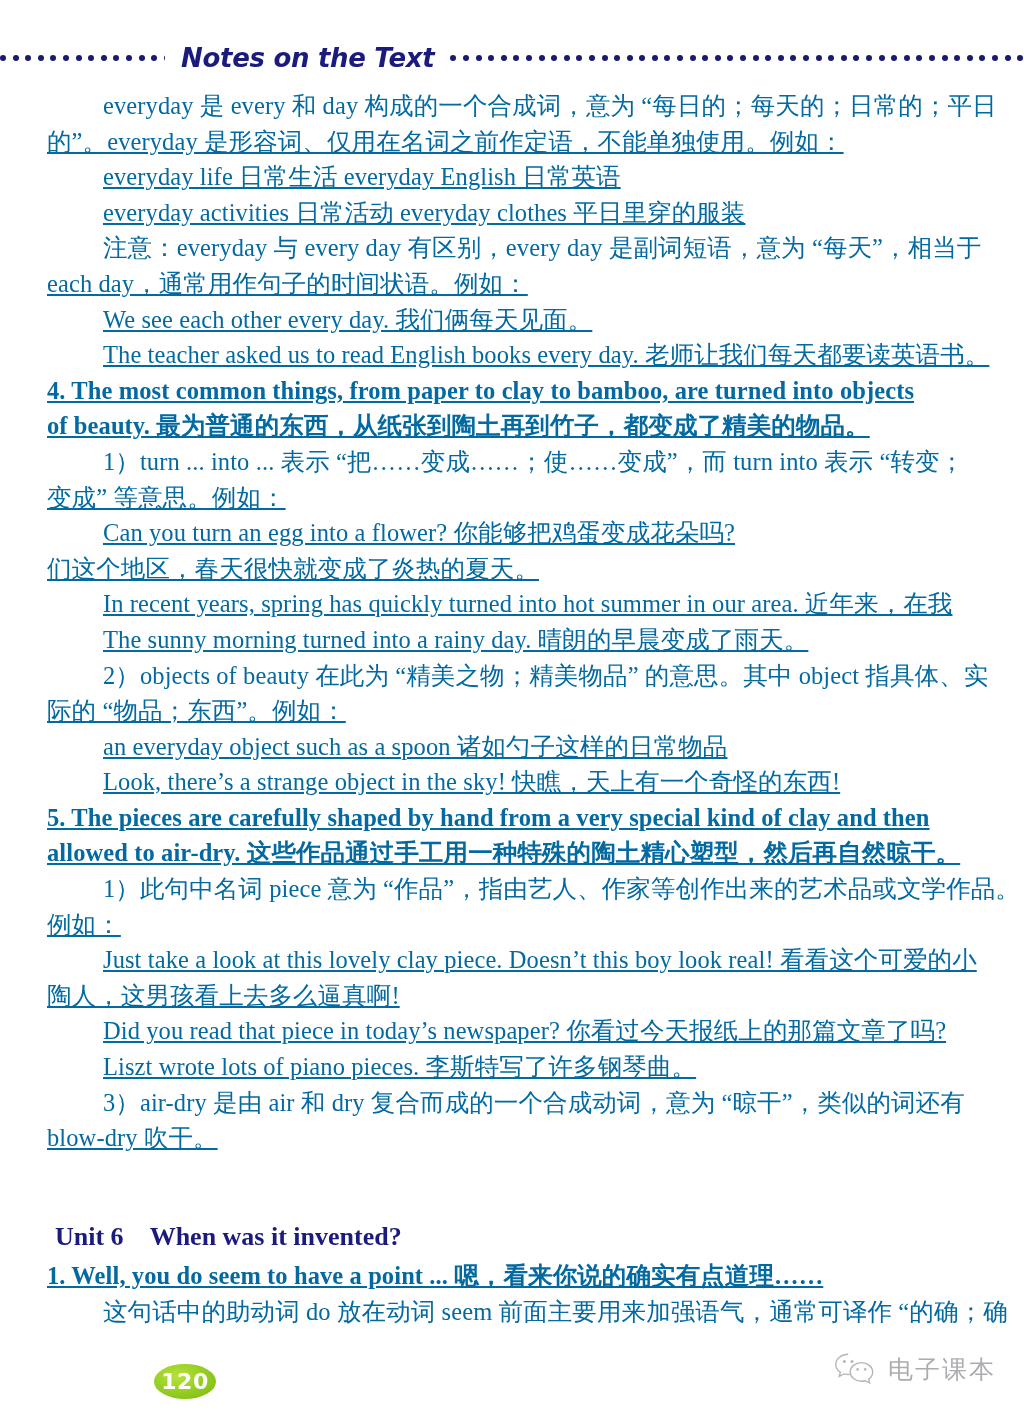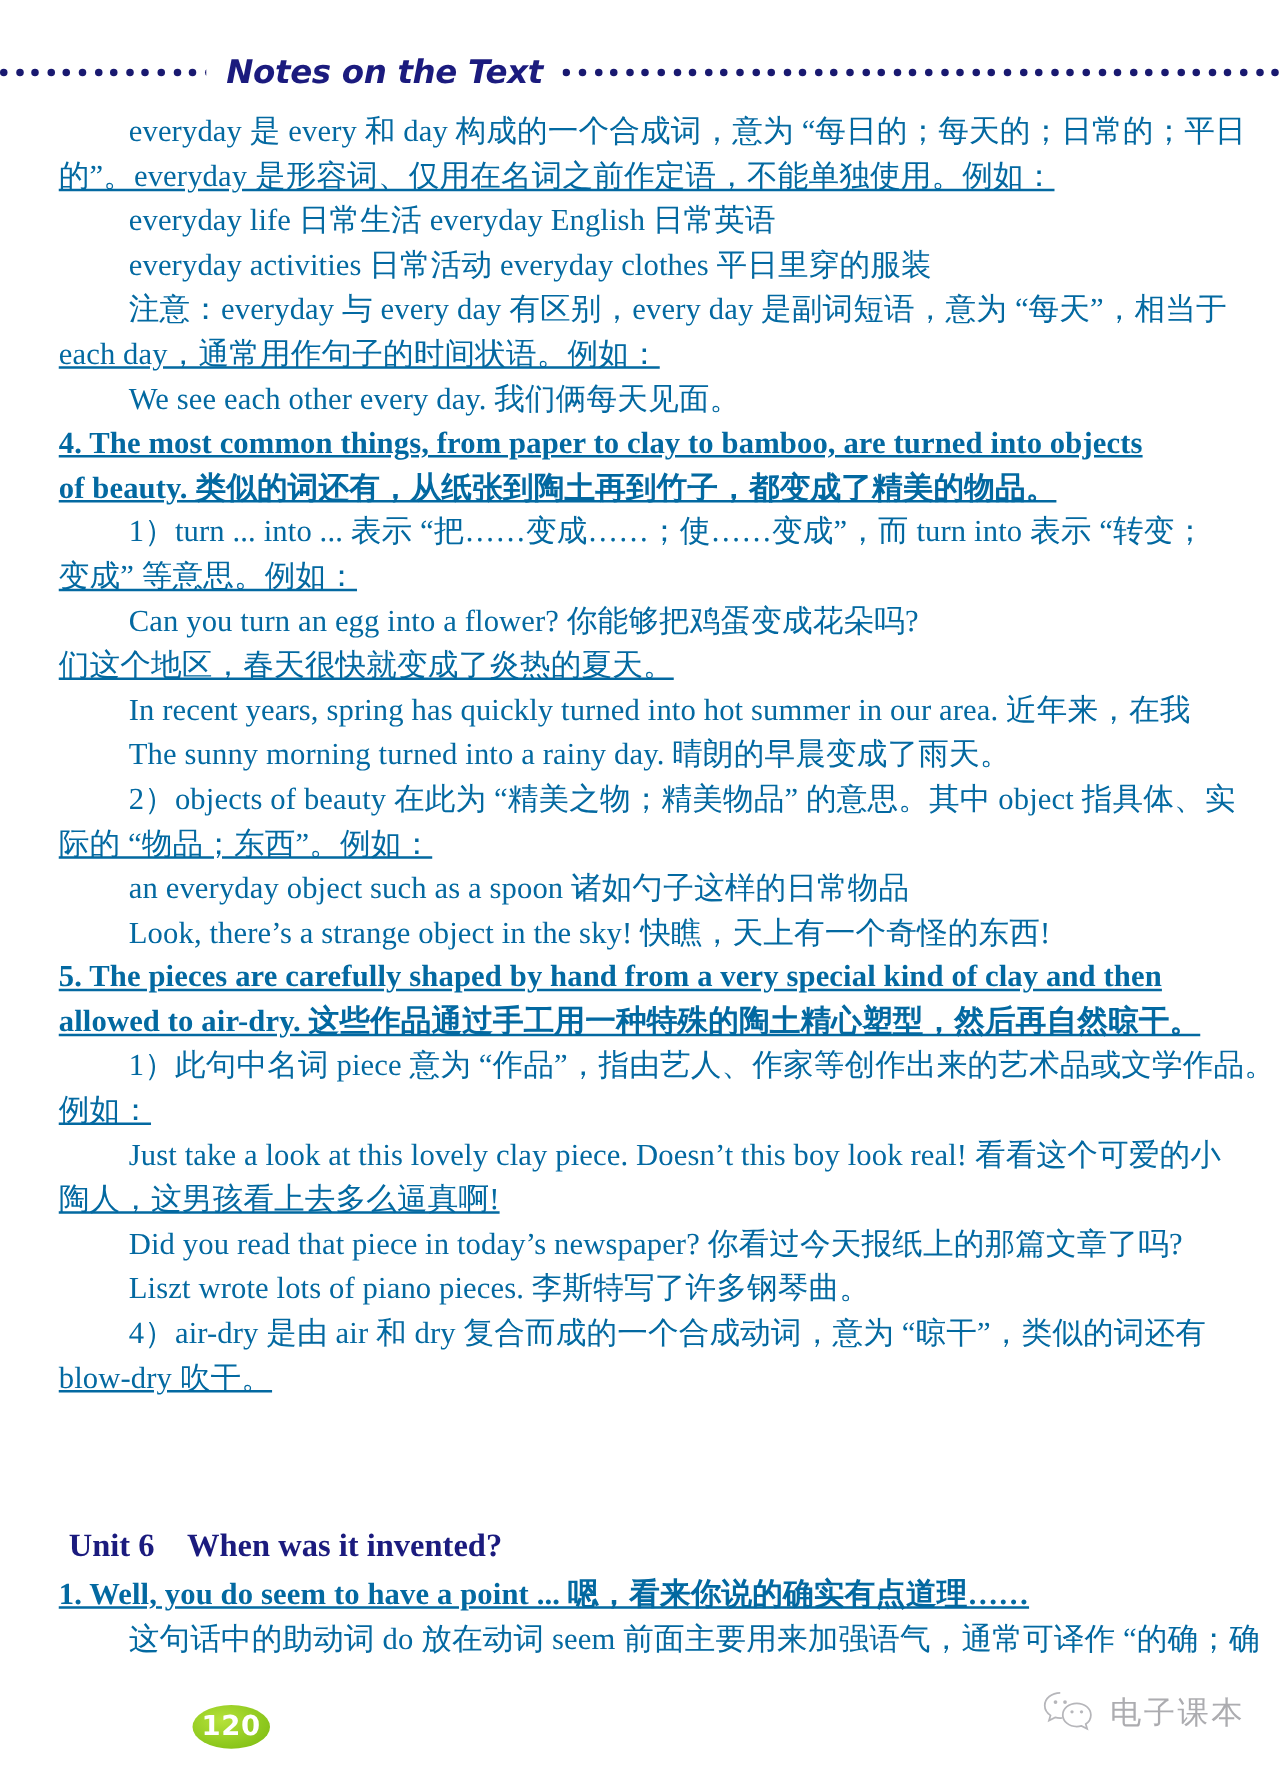--- a/index.html
+++ b/index.html
@@ -67,21 +67,21 @@
     width: 930px;
   }
   .line {
     font-size: 24.5px;
     line-height: 35.6px;
     letter-spacing: 0.1px;
     white-space: nowrap;
     color: #0369a1;
   }
   .ind-1 { padding-left: 56px; }   
-  .ind-2 { padding-left: 56px; }   
+  .ind-2 { padding-left: 56px; text-decoration: underline; }   
   .ind-0 { padding-left: 0px; text-decoration: underline; }
   .bold  { font-weight: bold; }
 
   
   .unit-heading {
     position: absolute;
     left: 55px;
     top: 1222px;
     font-size: 26px;
     font-weight: bold;
@@ -213,41 +213,42 @@
   </div>
 
   <div class="content">
       <div class="line ind-1">everyday 是 every 和 day 构成的一个合成词，意为 “每日的；每天的；日常的；平日</div>
       <div class="line ind-0">的”。everyday 是形容词、仅用在名词之前作定语，不能单独使用。例如：</div>
       <div class="line ind-2">everyday life  日常生活                everyday English  日常英语</div>
       <div class="line ind-2">everyday activities  日常活动        everyday clothes  平日里穿的服装</div>
       <div class="line ind-1">注意：everyday 与 every day 有区别，every day 是副词短语，意为 “每天”，相当于</div>
       <div class="line ind-0">each day，通常用作句子的时间状语。例如：</div>
       <div class="line ind-2">We see each other every day. 我们俩每天见面。</div>
+      <div class="line ind-2">The teacher asked us to read English books every day. 老师让我们每天都要读英语书。</div>
       <div class="line ind-0 bold">4.  The most common things, from paper to clay to bamboo, are turned into objects</div>
-      <div class="line ind-0 bold">of beauty. 类似的词还有，从纸张到陶土再到竹子，都变成了精美的物品。</div>
+      <div class="line ind-0 bold">of beauty. 最为普通的东西，从纸张到陶土再到竹子，都变成了精美的物品。</div>
       <div class="line ind-1">1）turn ... into ... 表示 “把……变成……；使……变成”，而 turn into 表示 “转变；</div>
       <div class="line ind-0">变成” 等意思。例如：</div>
       <div class="line ind-2">Can you turn an egg into a flower? 你能够把鸡蛋变成花朵吗?</div>
       <div class="line ind-0">们这个地区，春天很快就变成了炎热的夏天。</div>
       <div class="line ind-2">In recent years, spring has quickly turned into hot summer in our area. 近年来，在我</div>
       <div class="line ind-2">The sunny morning turned into a rainy day. 晴朗的早晨变成了雨天。</div>
       <div class="line ind-1">2）objects of beauty 在此为 “精美之物；精美物品” 的意思。其中 object 指具体、实</div>
       <div class="line ind-0">际的 “物品；东西”。例如：</div>
       <div class="line ind-2">an everyday object such as a spoon 诸如勺子这样的日常物品</div>
       <div class="line ind-2">Look, there’s a strange object in the sky! 快瞧，天上有一个奇怪的东西!</div>
       <div class="line ind-0 bold">5.  The pieces are carefully shaped by hand from a very special kind of clay and then</div>
       <div class="line ind-0 bold">allowed to air-dry. 这些作品通过手工用一种特殊的陶土精心塑型，然后再自然晾干。</div>
       <div class="line ind-1">1）此句中名词 piece 意为 “作品”，指由艺人、作家等创作出来的艺术品或文学作品。</div>
       <div class="line ind-0">例如：</div>
       <div class="line ind-2">Just take a look at this lovely clay piece. Doesn’t this boy look real! 看看这个可爱的小</div>
       <div class="line ind-0">陶人，这男孩看上去多么逼真啊!</div>
       <div class="line ind-2">Did you read that piece in today’s newspaper? 你看过今天报纸上的那篇文章了吗?</div>
       <div class="line ind-2">Liszt wrote lots of piano pieces. 李斯特写了许多钢琴曲。</div>
-      <div class="line ind-1">4）air-dry 是由 air 和 dry 复合而成的一个合成动词，意为 “晾干”，类似的词还有</div>
+      <div class="line ind-1">3）air-dry 是由 air 和 dry 复合而成的一个合成动词，意为 “晾干”，类似的词还有</div>
       <div class="line ind-0">blow-dry 吹干。</div>
     </div>
 
   <div class="unit-heading" style="color: rgb(27, 27, 126);">
     <span>Unit 6</span><span class="sp"></span><span>When was it invented?</span>
   </div>
 
   <div class="unit-item">
       <div class="line ind-0 bold">1.  Well, you do seem to have a point ... 嗯，看来你说的确实有点道理……</div>
       <div class="line ind-1">这句话中的助动词 do 放在动词 seem 前面主要用来加强语气，通常可译作 “的确；确</div>

